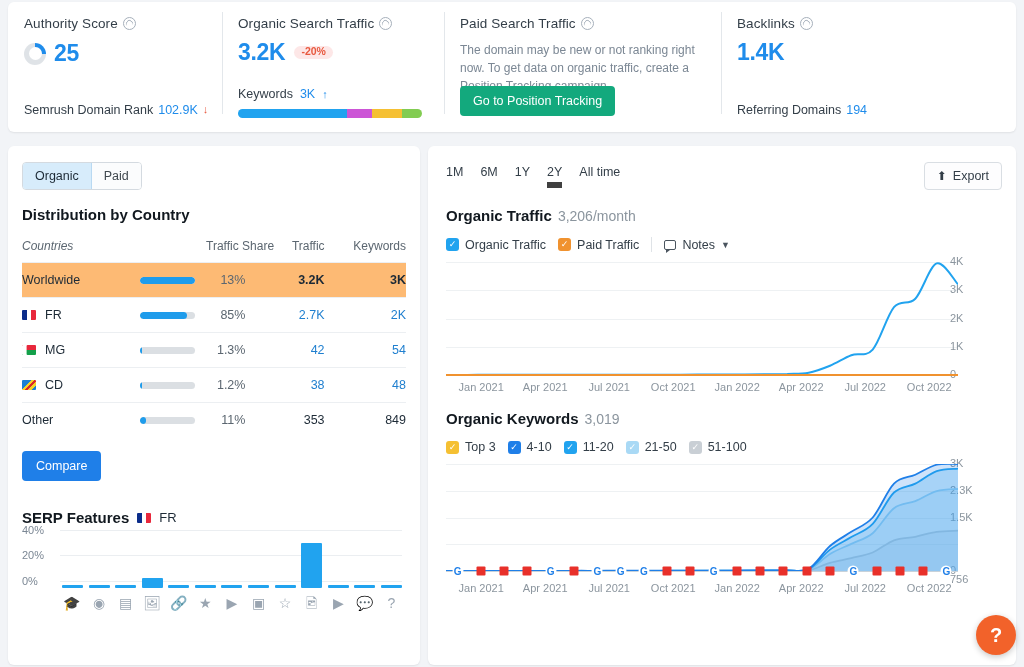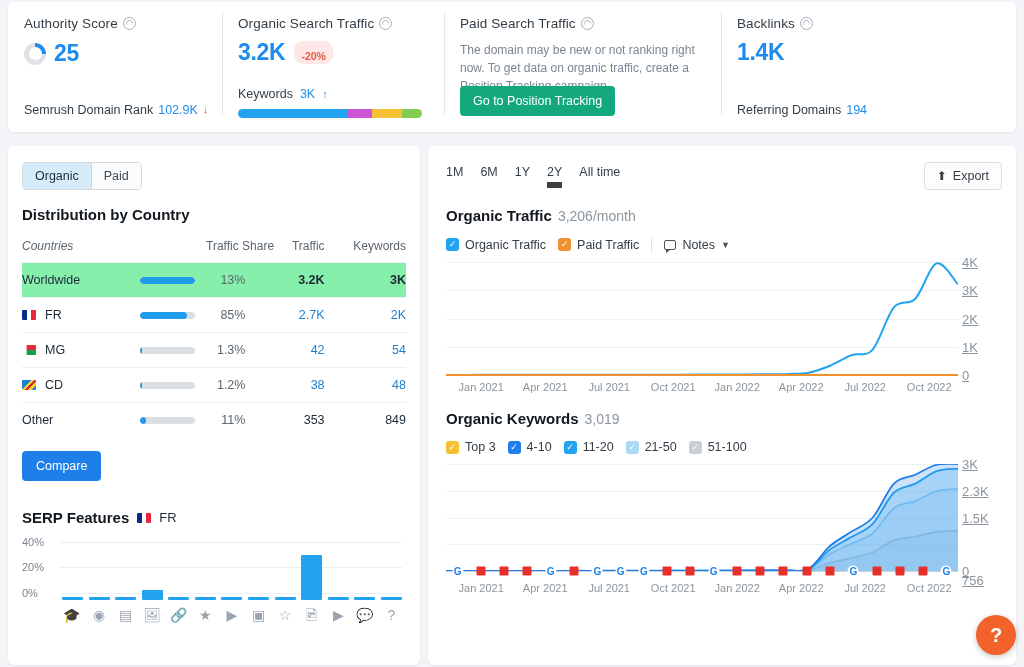--- a/index.html
+++ b/index.html
@@ -70,21 +70,21 @@
   }
   .footnote .lnk { color:#1f8ceb; }
   .arrow-dn { color:#e8593f; font-size:11px; }
   .arrow-up { color:#1f8ceb; font-size:11px; }
 
   
   .ost-row{ display:flex; align-items:center; gap:9px; margin-top:8px;}
   .ost-val{ font-size:23px; }
   .pill {
     background:#fde7e7; color:#e8593f; font-size:10.5px; font-weight:bold;
-    border-radius:9px; padding:10px 7px 3px; line-height:1;
+    border-radius:9px; padding:0 7px 3px; line-height:1;
   }
   .kw-block { position:absolute; left:16px; bottom:14px; width:190px; }
   .kw-head{ display:flex; align-items:center; gap:7px; font-size:12.5px; color:#333e48;}
   .kw-head .lnk{ color:#1f8ceb; }
   .kw-bar{ display:flex; height:9px; border-radius:5px; overflow:hidden; margin-top:8px; width:184px; }
   .kw-seg{ height:100%; }
 
   
   .psd-text{
     margin-top:11px; font-size:12px; color:#7b8794; line-height:1.48;
@@ -124,21 +124,21 @@
   table.dist th{
     font-size:12px; font-weight:normal; color:#5b6670; padding:5px 0 9px;
     text-align:right; white-space:nowrap;
   }
   table.dist th.c0{ text-align:left;font-style:italic; }
   table.dist td{
     font-size:12.5px; padding:10px 0; text-align:right;
     border-top:1px solid #eceff2; white-space:nowrap;
   }
   table.dist td.c0{ text-align:left; }
-  table.dist tr.hl td{ background:#86efac; }
+  table.dist tr.hl td{ background:#fdba74; }
   .ctry{ display:flex; align-items:center; gap:9px; }
   .flag{ width:14px; height:10px; flex:0 0 14px; border-radius:1px; display:inline-block; }
   .share-cell{ text-align:center !important; }
   .sbar{
     width:55px; height:7px; border-radius:4px; background:#dbdfe3;
     display:inline-block; position:relative; overflow:hidden; vertical-align:middle;
   }
   .sbar i{ position:absolute; left:0; top:0; bottom:0; background:#1f9ceb; border-radius:4px; }
   .num-blue{ color:#1f7fcf; }
   .num-dark{ color:#1d2a36; font-weight:bold; }
@@ -149,21 +149,21 @@
     border-radius:4px; font-size:12.5px; padding:8px 14px; cursor:pointer;
     font-family:"Liberation Sans",sans-serif;
   }
 
   .serp-title{
     margin-top:28px; font-size:15px; font-weight:bold; color:#11181f;
     display:flex; align-items:center; gap:8px;
   }
   .serp-title .cc{ font-weight:normal; font-size:13px; color:#1d2a36; }
 
-  .serp-chart{ position:relative; margin-top:12px; height:62px; }
+  .serp-chart{ position:relative; height:62px; }
   .serp-grid{ position:absolute; left:38px; right:4px; height:1px; background:#ebeef1; }
   .serp-ylab{ position:absolute; left:0; font-size:11px; color:#7b8794; transform:translateY(-6px); }
   .serp-bars{
     position:absolute; left:40px; right:4px; bottom:0; height:55px;
     display:flex; align-items:flex-end; justify-content:space-between;
   }
   .serp-bars .bcol{ width:21px; display:flex; justify-content:center; align-items:flex-end; height:100%;}
   .serp-bars .bcol i{ display:block; width:21px; background:#21a3ef; border-radius:1px; }
   .serp-icons{
     position:absolute; left:40px; right:4px; top:66px; height:22px;
@@ -208,21 +208,21 @@
     position:relative; flex:0 0 12px;
   }
   .bubble::after{
     content:""; position:absolute; left:1px; bottom:-4px;
     border-left:4px solid #4a545e; border-bottom:3px solid transparent;
   }
   .chev{ font-size:9px; color:#4a545e; }
 
   .plot{ position:relative; margin-top:10px; }
   .plot .gl{ position:absolute; left:0; right:44px; height:1px; background:#eef1f3; }
-  .plot .yl{ position:absolute; right:0; width:40px; font-size:13px; color:#8b959e; transform:translateY(-7px);text-decoration:underline; }
+  .plot .yl{ position:absolute; right:12px; width:40px; font-size:11px; color:#8b959e; transform:translateY(-7px); }
   .plot svg{ position:absolute; left:0; top:0; }
   .xaxis{ position:relative; height:18px; margin-right:44px; }
   .xaxis span{ position:absolute; font-size:11px; color:#8b959e; transform:translateX(-50%); white-space:nowrap; }
 
   .kwmark{ position:absolute; width:11px; height:11px; transform:translate(-50%,-50%); }
 
   .help{
     position:absolute; right:8px; bottom:12px;
     width:40px; height:40px; border-radius:50%;
     background:#f2622a; color:#fff; font-size:20px; font-weight:bold;

